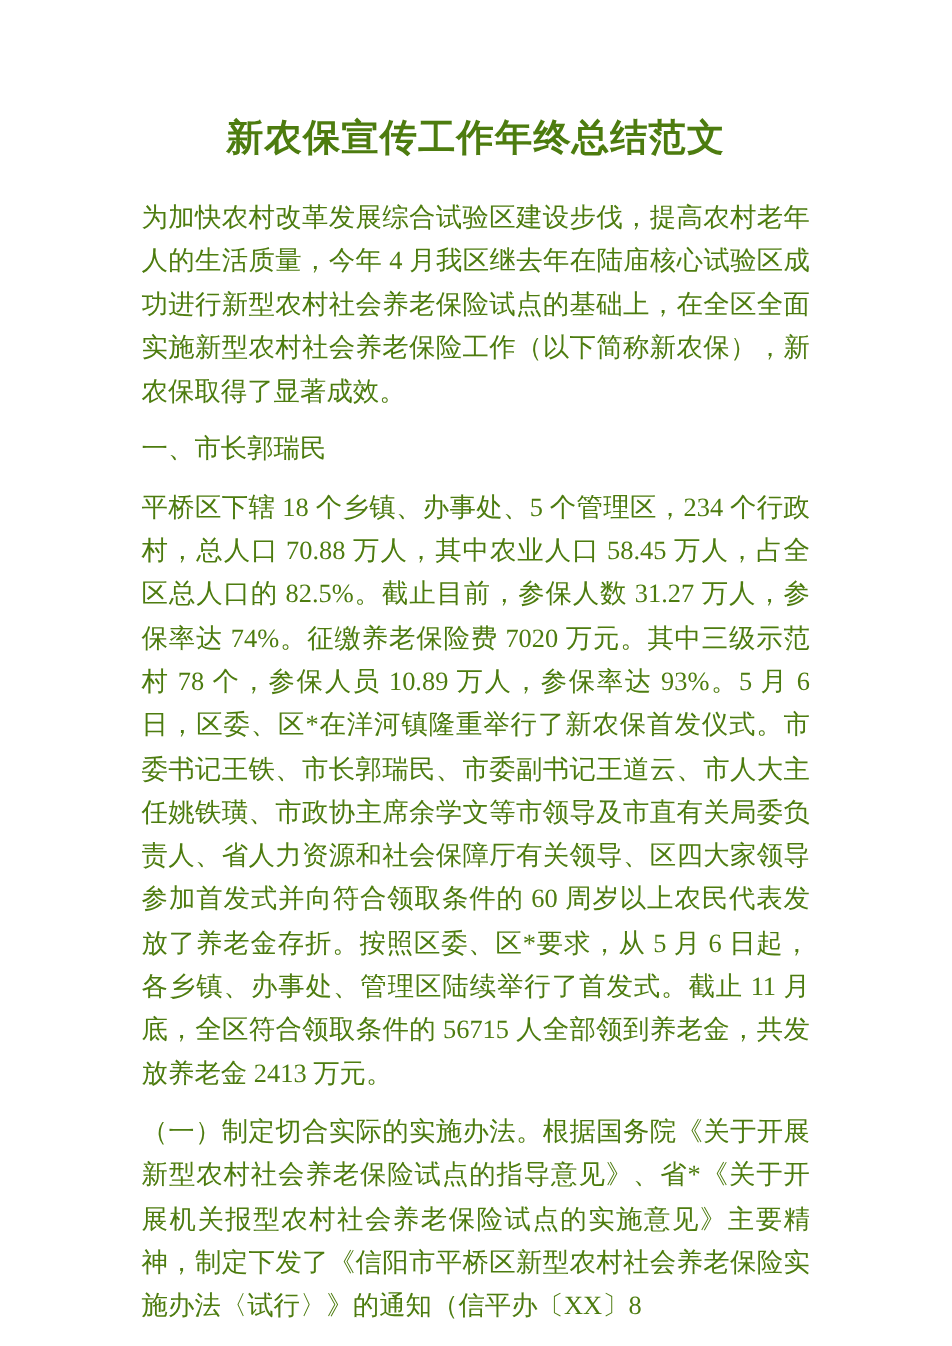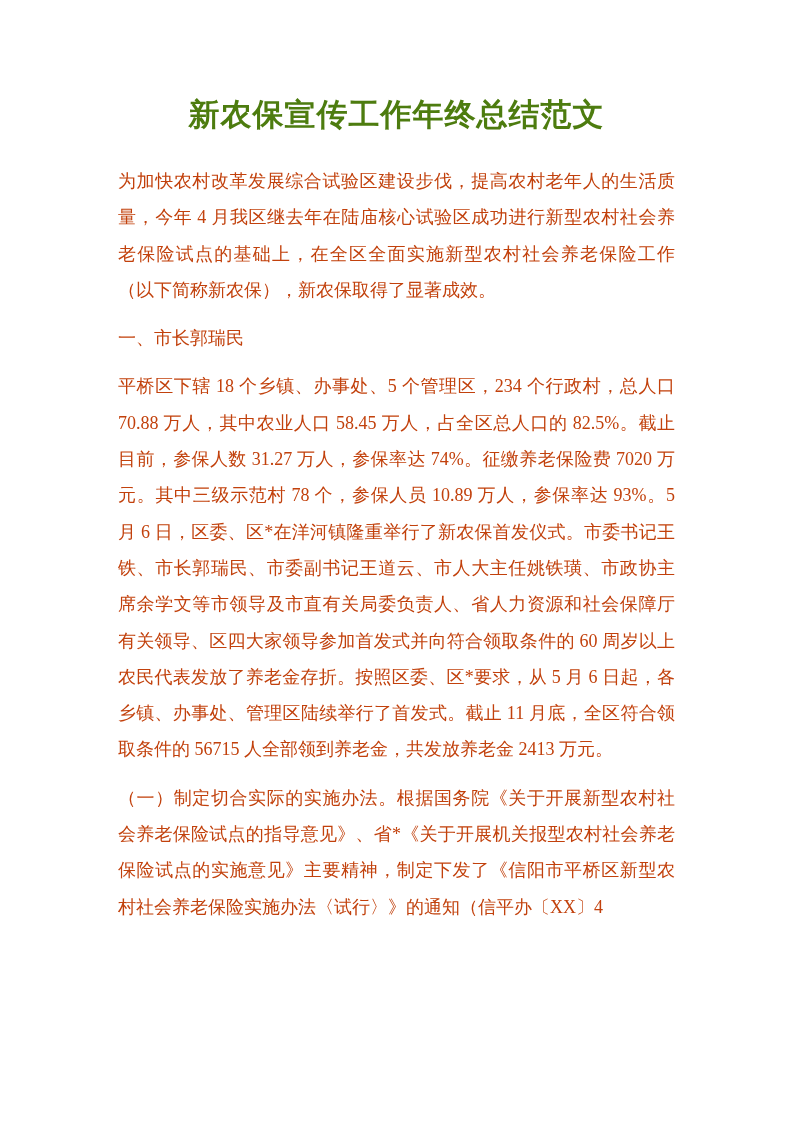--- a/index.html
+++ b/index.html
@@ -21,39 +21,39 @@
   .doc-title {
     font-size: 31px;
     font-weight: 700;
     line-height: 44px;
     text-align: center;
     margin: 0 0 26px 0;
     letter-spacing: 1px;
     color: #4d7c0f;
   }
   .para {
-    font-size: 18px;
+    font-size: 22px;
     font-weight: 400;
     line-height: 36.3px;
     text-align: justify;
     text-justify: inter-character;
     margin: 0 0 12px 0;
-    color: #c2410c;
+    color: #4d7c0f;
   }
   .para:last-child {
     margin-bottom: 0;
   }
 </style>
 </head>
 <body>
 
 <div class="page">
   <h1 class="doc-title">新农保宣传工作年终总结范文</h1>
 
   <p class="para">为加快农村改革发展综合试验区建设步伐，提高农村老年人的生活质量，今年 4 月我区继去年在陆庙核心试验区成功进行新型农村社会养老保险试点的基础上，在全区全面实施新型农村社会养老保险工作（以下简称新农保），新农保取得了显著成效。</p>
 
   <p class="para">一、市长郭瑞民</p>
 
   <p class="para">平桥区下辖 18 个乡镇、办事处、5 个管理区，234 个行政村，总人口 70.88 万人，其中农业人口 58.45 万人，占全区总人口的 82.5%。截止目前，参保人数 31.27 万人，参保率达 74%。征缴养老保险费 7020 万元。其中三级示范村 78 个，参保人员 10.89 万人，参保率达 93%。5 月 6 日，区委、区*在洋河镇隆重举行了新农保首发仪式。市委书记王铁、市长郭瑞民、市委副书记王道云、市人大主任姚铁璜、市政协主席余学文等市领导及市直有关局委负责人、省人力资源和社会保障厅有关领导、区四大家领导参加首发式并向符合领取条件的 60 周岁以上农民代表发放了养老金存折。按照区委、区*要求，从 5 月 6 日起，各乡镇、办事处、管理区陆续举行了首发式。截止 11 月底，全区符合领取条件的 56715 人全部领到养老金，共发放养老金 2413 万元。</p>
 
 
-  <p class="para">（一）制定切合实际的实施办法。根据国务院《关于开展新型农村社会养老保险试点的指导意见》、省*《关于开展机关报型农村社会养老保险试点的实施意见》主要精神，制定下发了《信阳市平桥区新型农村社会养老保险实施办法〈试行〉》的通知（信平办〔XX〕4</p>
+  <p class="para">（一）制定切合实际的实施办法。根据国务院《关于开展新型农村社会养老保险试点的指导意见》、省*《关于开展机关报型农村社会养老保险试点的实施意见》主要精神，制定下发了《信阳市平桥区新型农村社会养老保险实施办法〈试行〉》的通知（信平办〔XX〕8</p>
 </div>
 
 </body></html>

